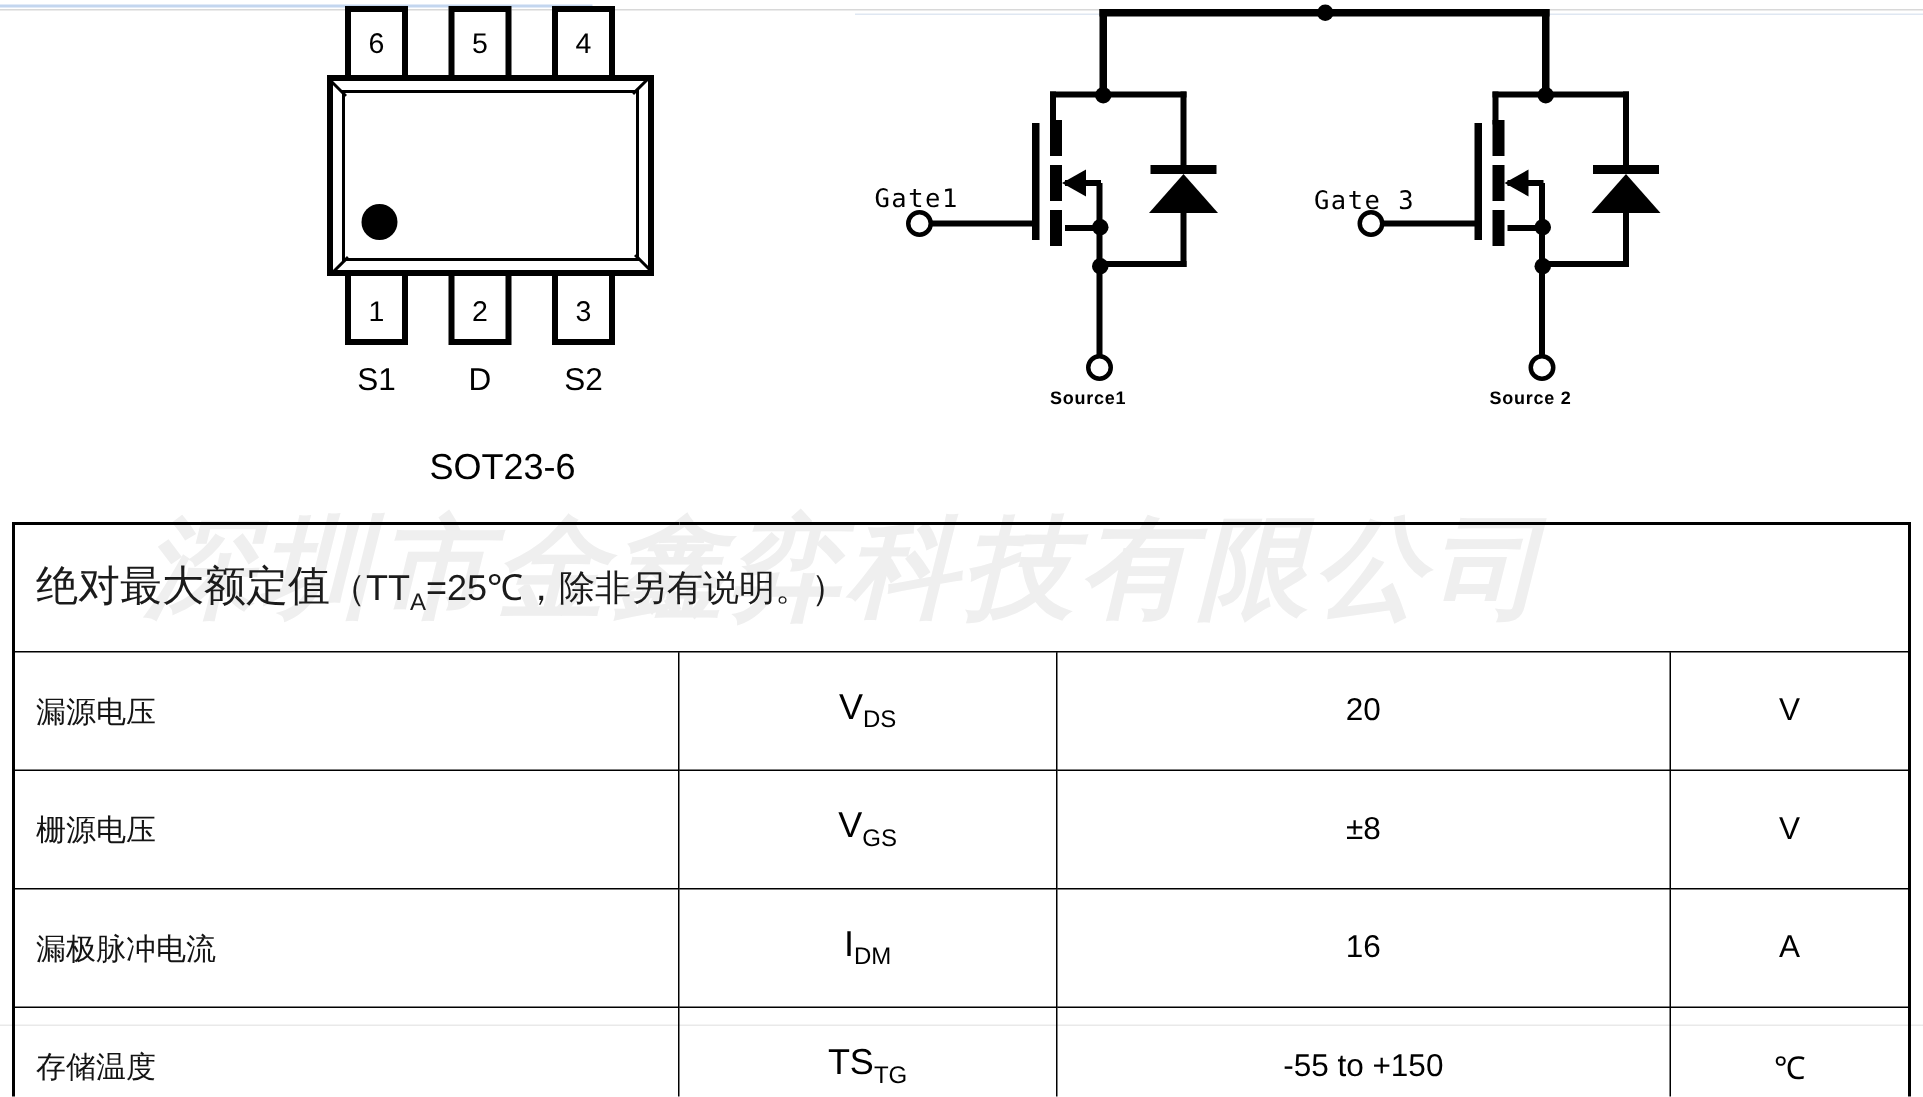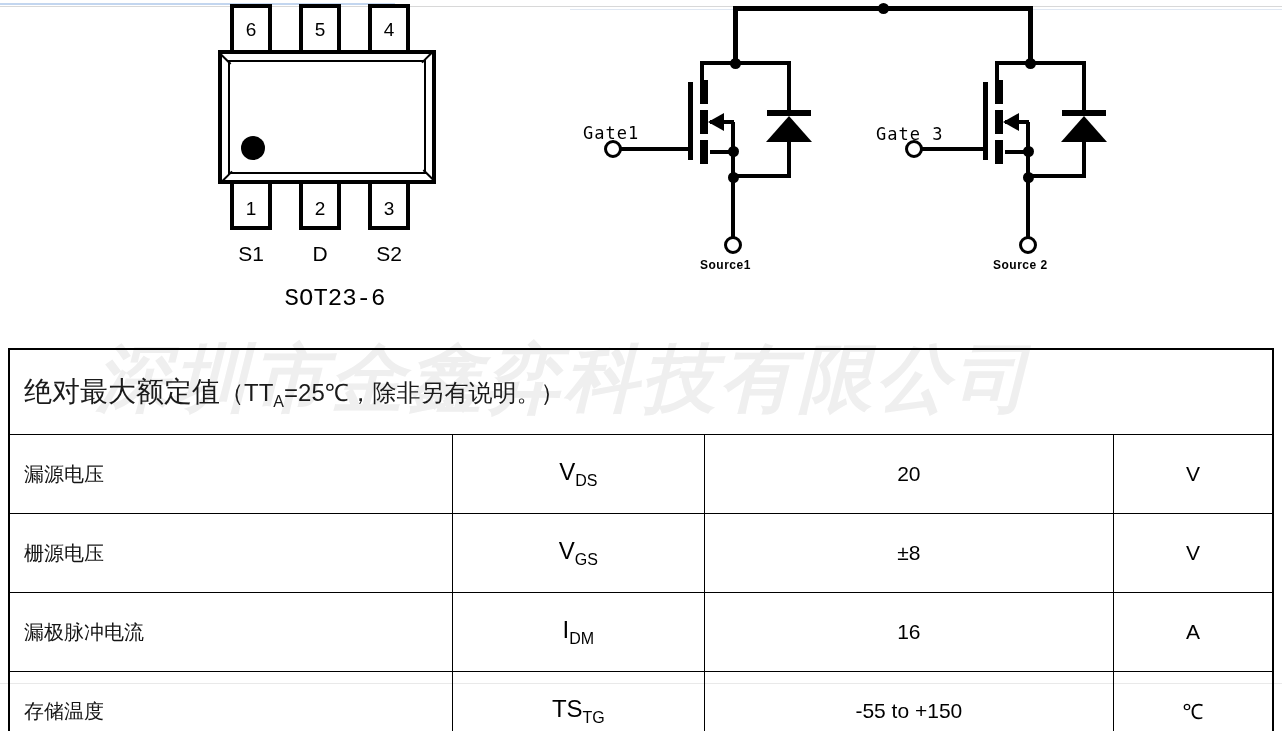--- a/index.html
+++ b/index.html
@@ -41,22 +41,22 @@
   .bevel{position:absolute;background:#000;height:2px;transform-origin:0 0;}
   .dot-mark{
     position:absolute;left:51px;top:136px;width:24px;height:24px;
     border-radius:50%;background:#000;
   }
   .pinlabel{
     position:absolute;font-size:21px;font-family:"Liberation Sans",sans-serif;
     text-align:center;color:#000;
   }
   .pkg-name{
-    position:absolute;left:0;top:285px;width:290px;text-align:center;
-    font-size:24px;font-family:Liberation Mono, monospace;color:#000;
+    position:absolute;left:0;top:298px;width:290px;text-align:center;
+    font-size:24px;font-family:Liberation Sans, sans-serif;color:#000;
   }
 
   
   #sch{position:absolute;left:0;top:0;width:1282px;height:330px;z-index:3;}
   .wire{position:absolute;background:#000;}
   .node{position:absolute;width:11px;height:11px;border-radius:50%;background:#000;}
   .term{position:absolute;width:18px;height:18px;border-radius:50%;
         border:3px solid #000;background:#fff;box-sizing:border-box;}
   .gatebar{position:absolute;width:5px;background:#000;}
   .chanseg{position:absolute;width:8px;background:#000;}

